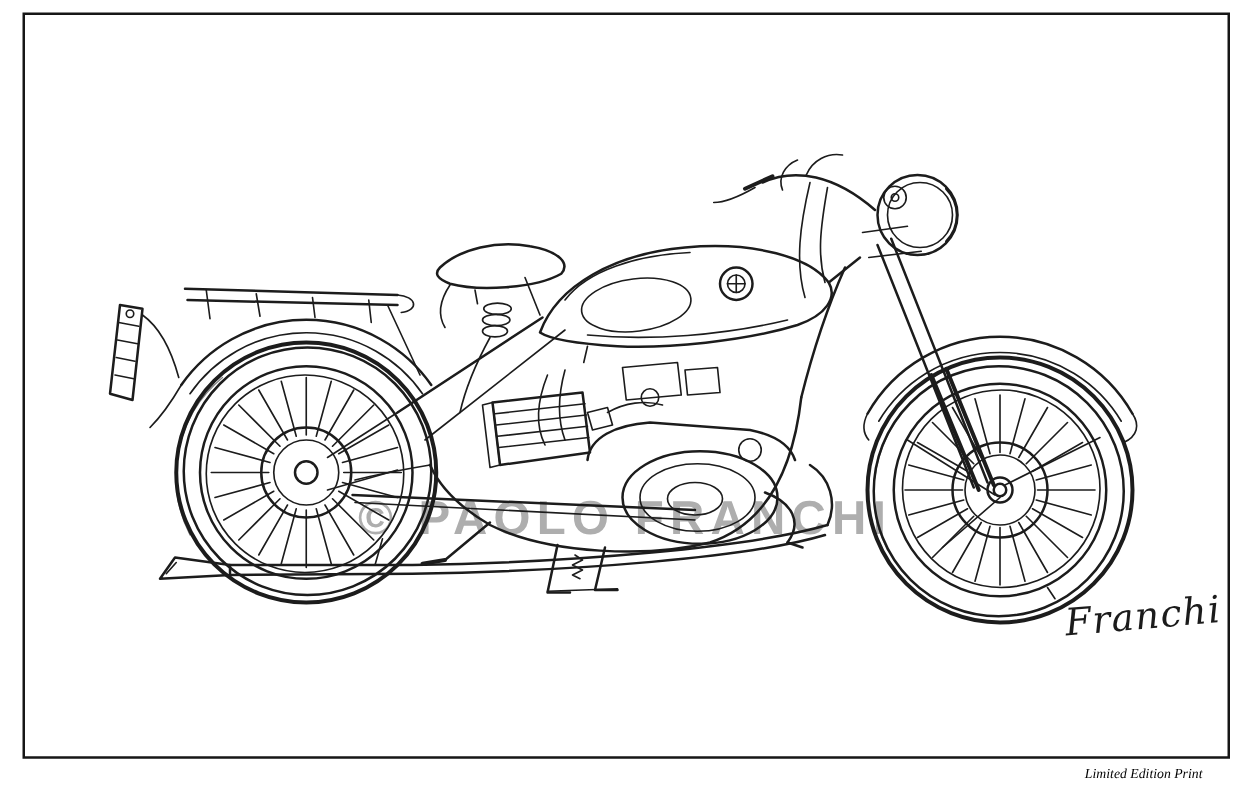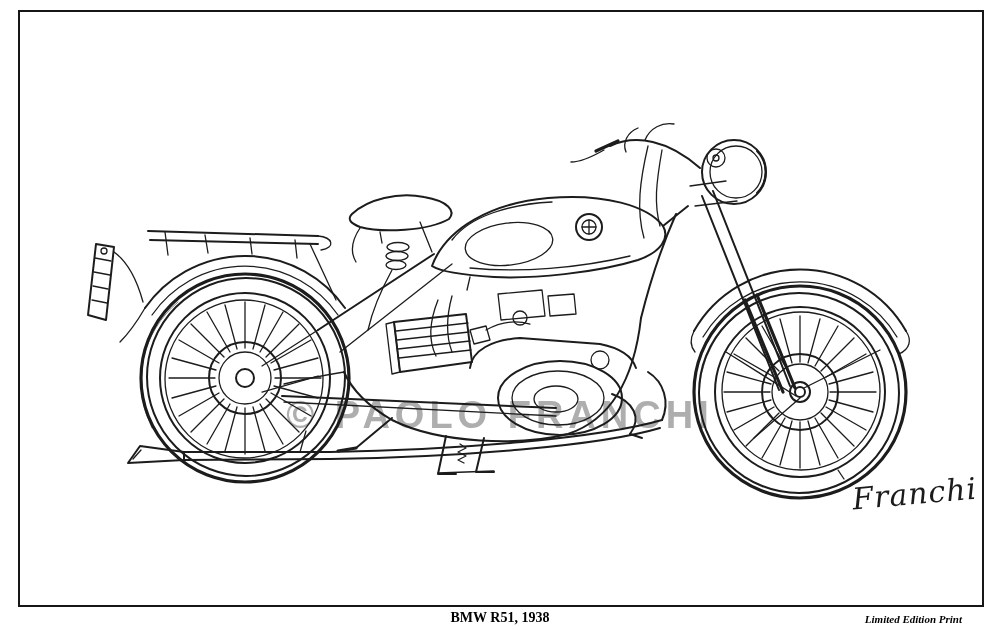--- a/index.html
+++ b/index.html
@@ -37,21 +37,21 @@
     transform:rotate(-5deg);
   }
   .caption {
     position:absolute; left:0; right:0; top:610px; text-align:center;
     font-family:"Liberation Serif", serif; font-weight:bold;
     font-size:14px; color:#000000;
   }
   .edition {
     position:absolute; right:38px; top:613px;
     font-family:"Liberation Serif", serif; font-style:italic;
-    font-size:11px; color:#000000;font-weight:bold;
+    font-size:11px; color:#000000;
   }
 </style>
 </head>
 <body>
 
 <div class="page">
 
   <div class="frame"></div>
 
   <div class="watermark">© PAOLO FRANCHI</div>
@@ -202,17 +202,16 @@
       <path class="w1" d="M262 392 L318 376"></path>
       <path class="w1" d="M800 398 L754 438"></path>
       <circle cx="800" cy="392" r="5" class="w2"></circle>
       <path class="w1" d="M838 470 l6 9"></path>
     </g>
 
   </svg>
 
   <div class="signature">Franchi</div>
 
-  <div class="caption">BMW R51, 1938</div>
 
   <div class="edition">Limited Edition Print</div>
 
 </div>
 
 </body></html>

